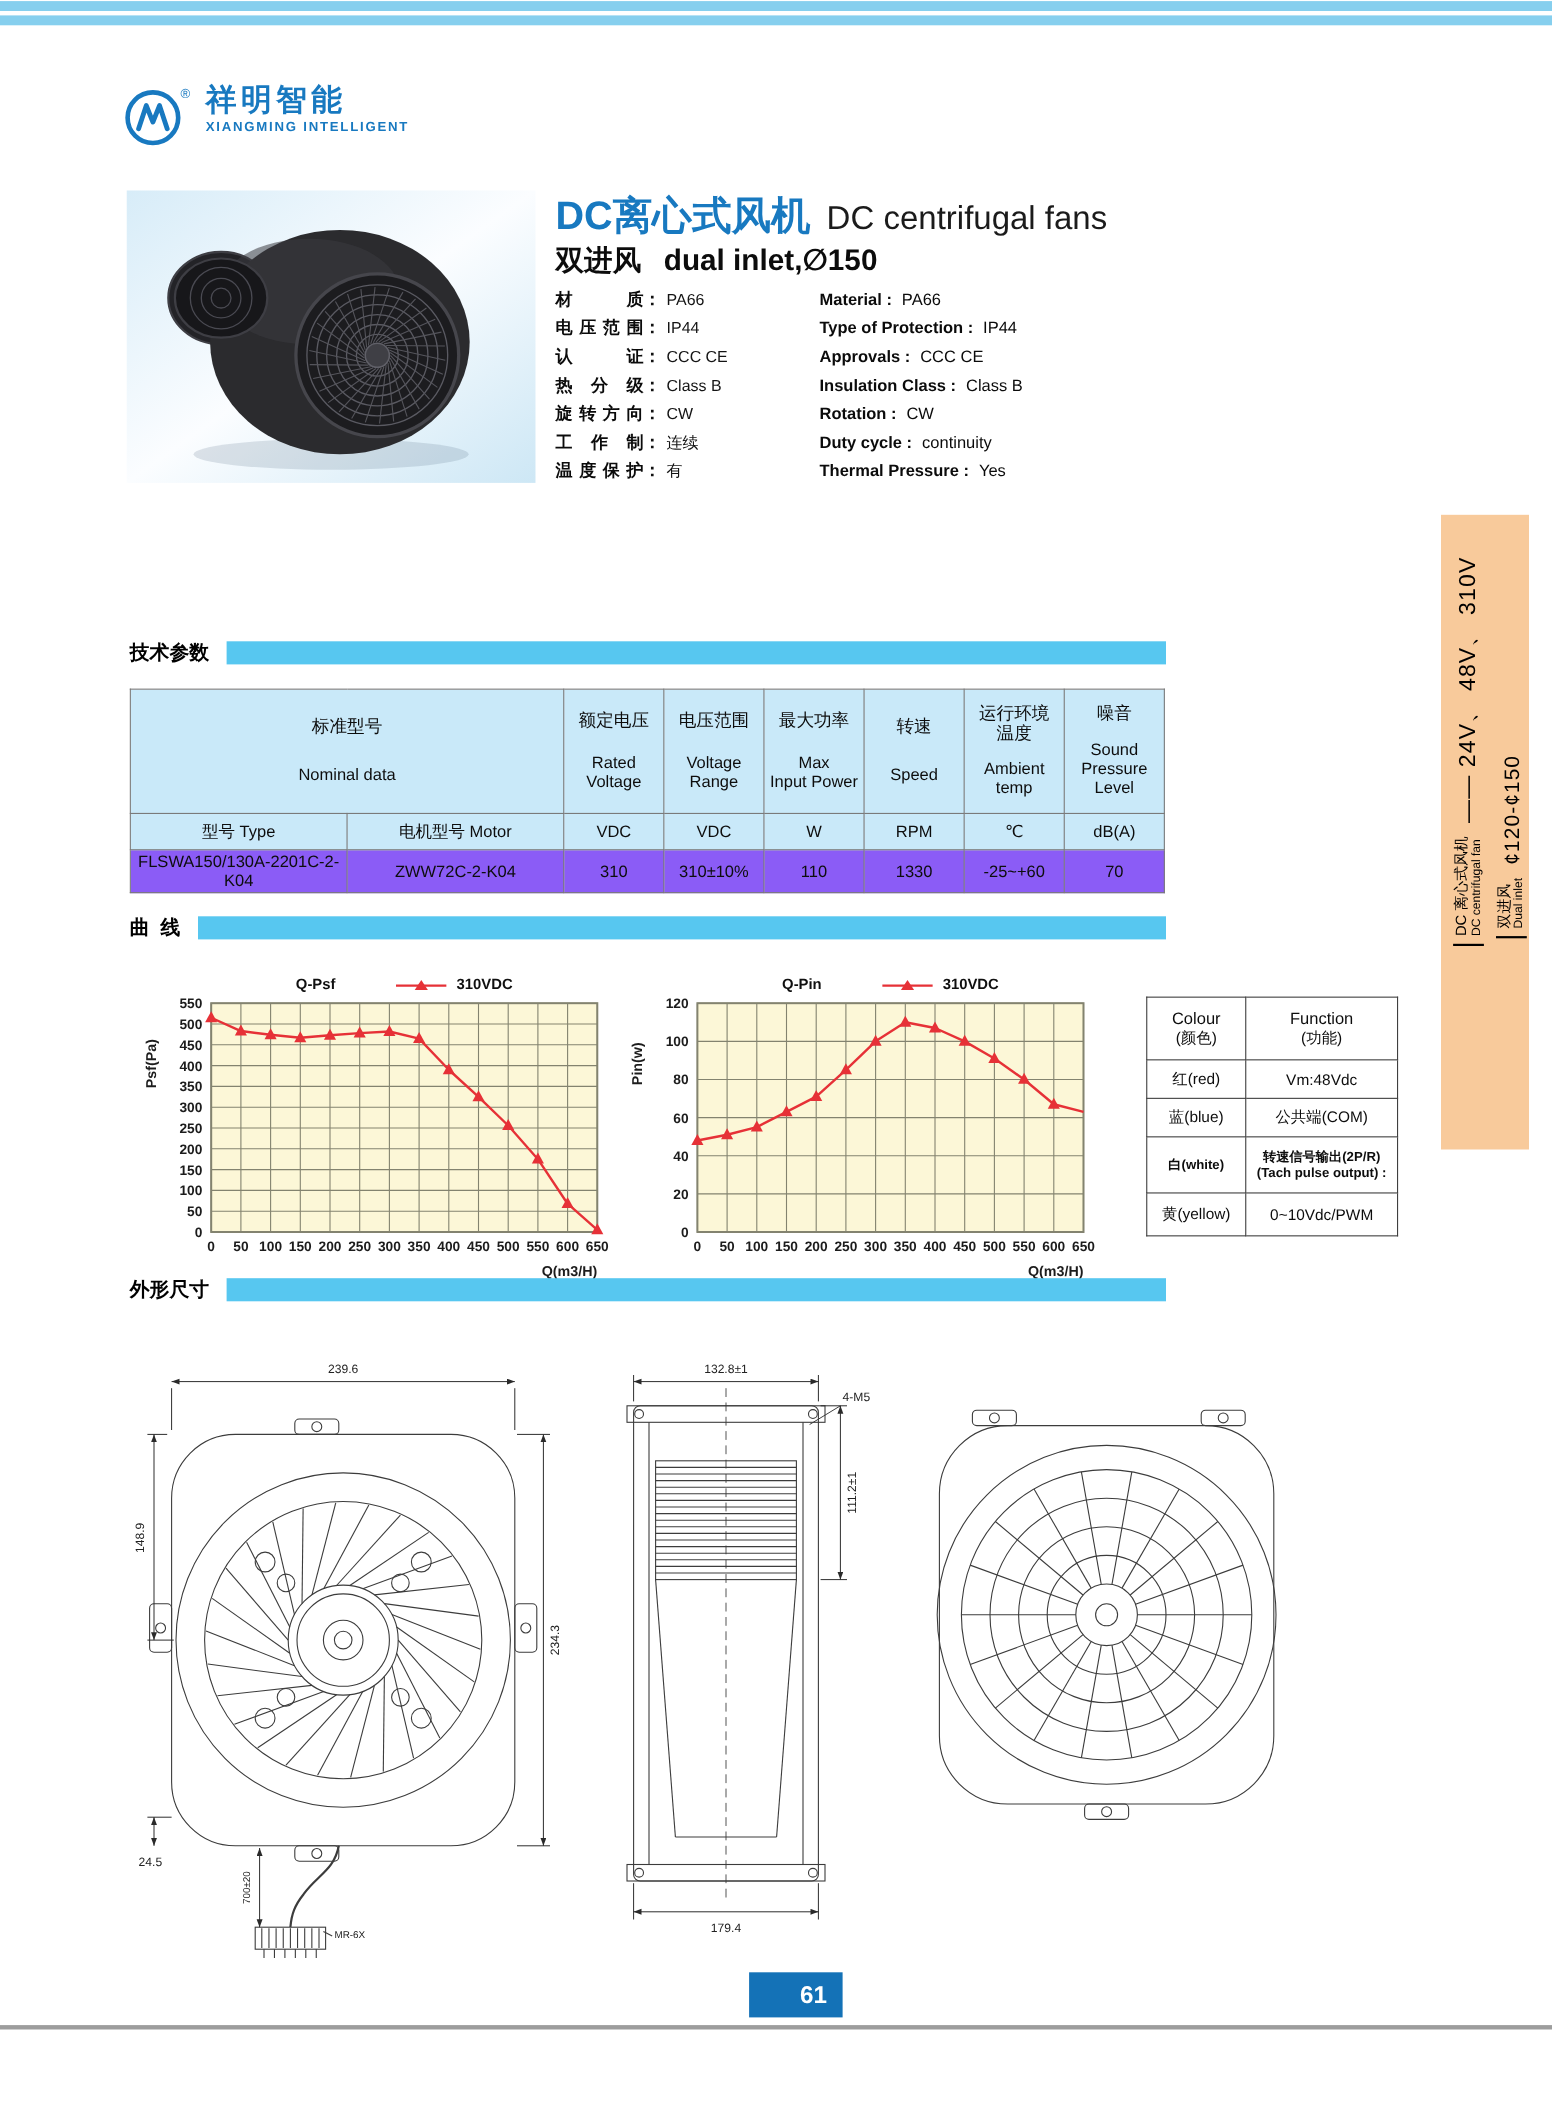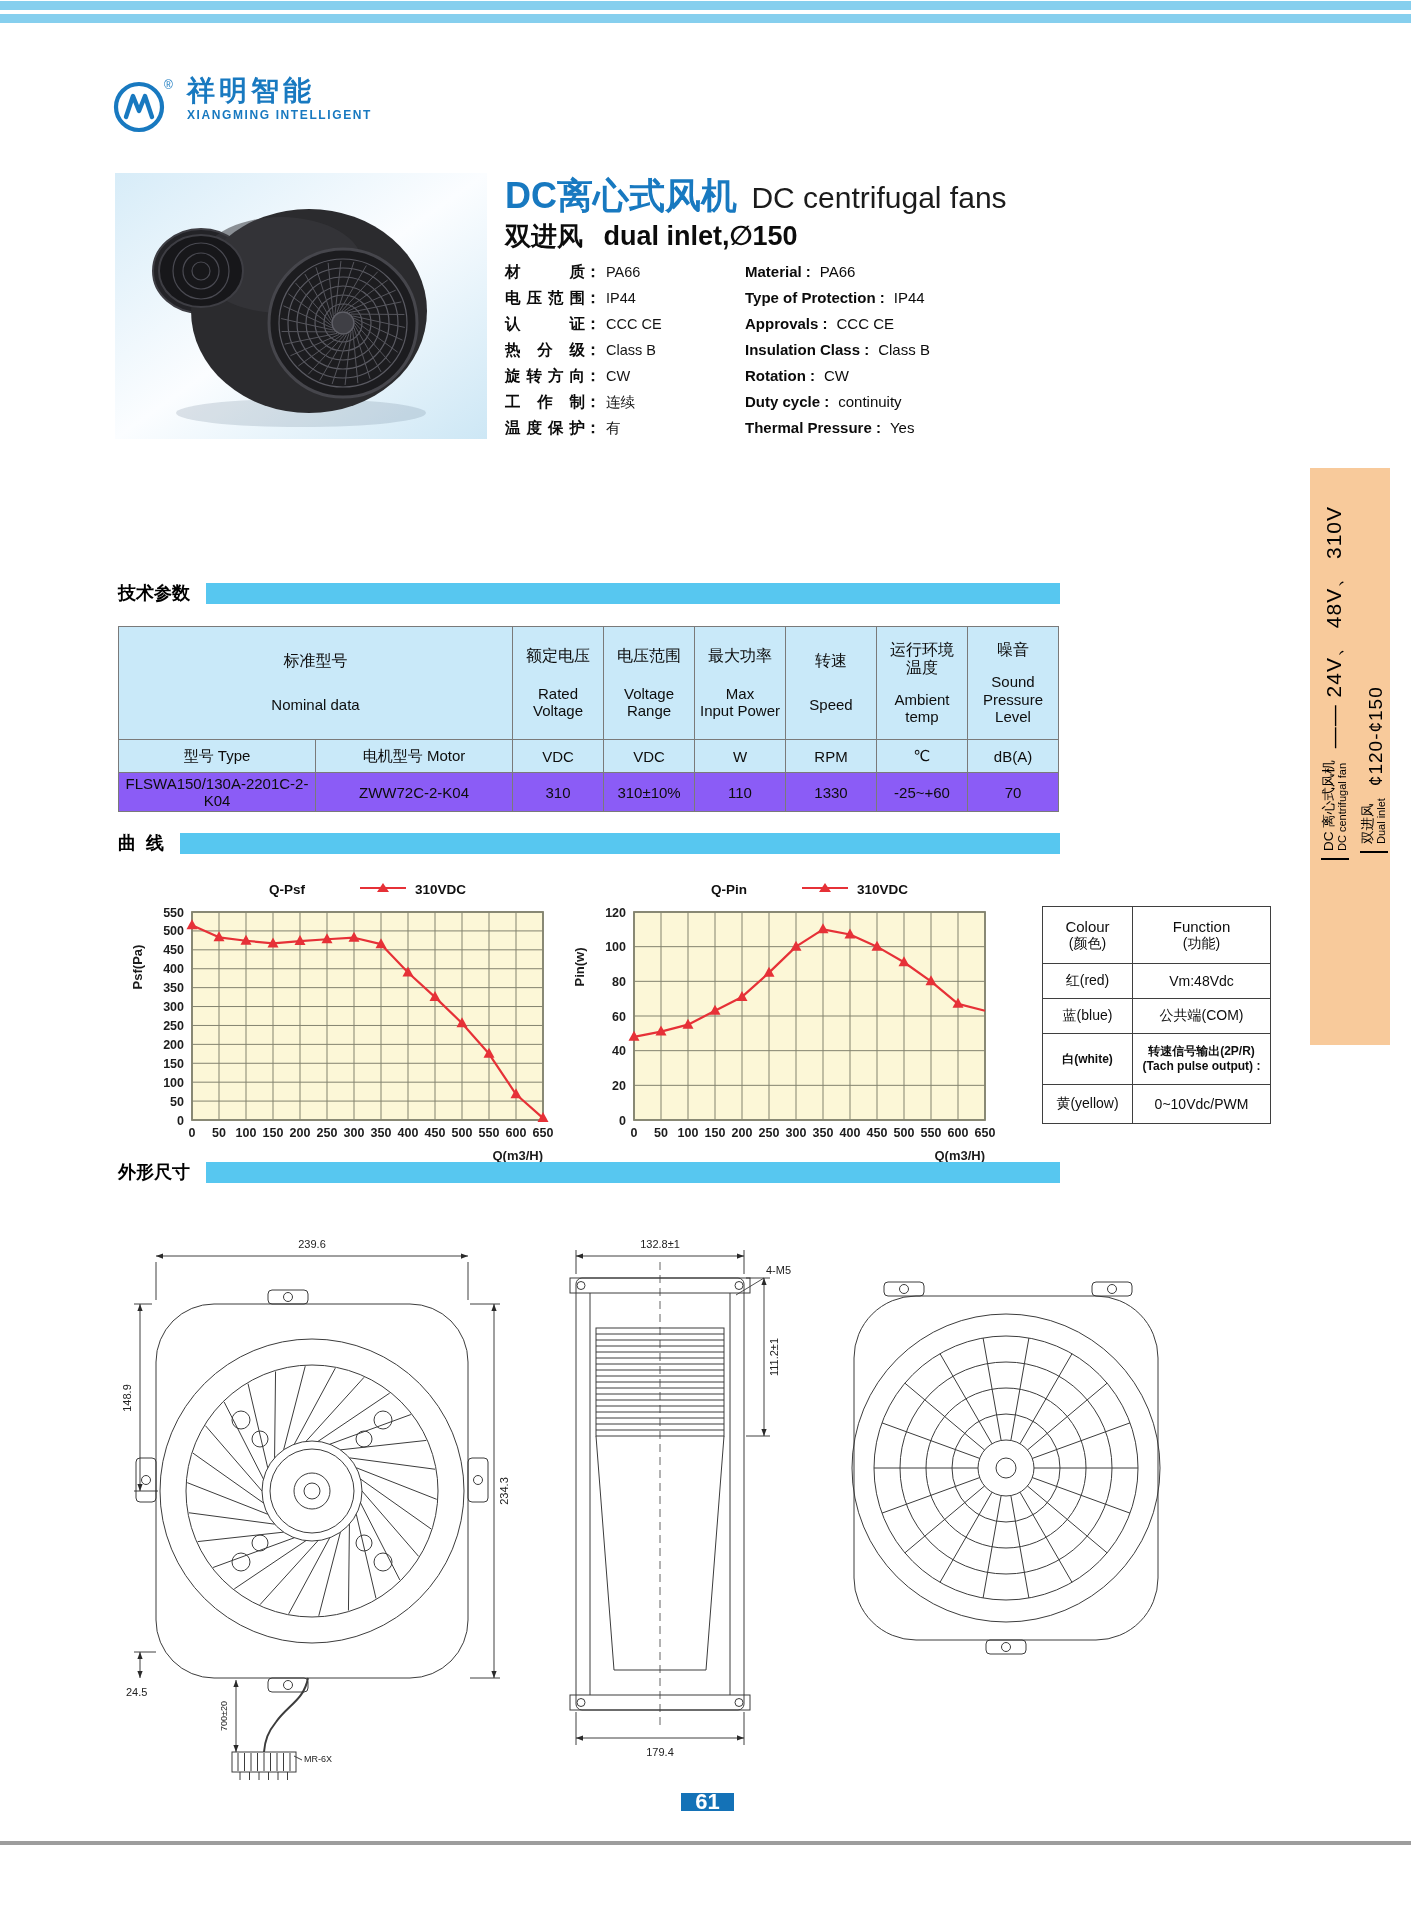--- a/index.html
+++ b/index.html
@@ -40,21 +40,21 @@
   table.spec{border:1.5px solid var(--table-border);}
   .hd{background:var(--table-header-bg);}
   .hcell{height:112px;display:flex;flex-direction:column;justify-content:space-evenly;align-items:center;}
   .hcell .cn{font-size:16px;line-height:1.15;}
   .hcell .en{font-size:15px;line-height:1.15;}
   .pre{white-space:pre-line;}
   tr.r2 td{height:32px;font-size:15px;}
   tr.r3 td{height:38px;font-size:15px;background:#8b5cf6;}
   
   .chart{position:absolute;width:440px;}
-  .chart .legend{margin-left:64px;width:351px;display:flex;justify-content:center;align-items:flex-start;
+  .chart .legend{margin-left:64px;width:351px;display:flex;justify-content:center;align-items:flex-end;
                  font-size:13.5px;font-weight:bold;color:#101010;gap:9px;height:20px;}
   .legend .t{margin-right:46px;}
   .legend .mk{color:var(--chart-line);display:flex;align-items:center;}
   svg.plot{display:block;}
   svg .tick{font-size:12.5px;font-weight:bold;fill:#1c1c1c;font-family:"Liberation Sans","DejaVu Sans",sans-serif;}
   svg .axis-label{font-size:13px;font-weight:bold;fill:#1c1c1c;font-family:"Liberation Sans","DejaVu Sans",sans-serif;}
   
   table.wire{position:absolute;left:1042px;top:906px;width:228px;border-collapse:collapse;table-layout:fixed;
              text-align:center;font-size:14px;color:#0d0d0d;padding-left:29px;}
   table.wire td{border:1.4px solid #3f3f3f;padding:2px;}
@@ -63,22 +63,22 @@
   .wire .h .cn{font-size:14px;}
   .wire .rA{height:30px;}
   .wire .rB{height:30px;}
   .wire .rC{height:46px;font-size:12px;font-weight:bold;line-height:1.25;}
   .wire .rD{height:34px;}
   
   .drawings{position:absolute;left:118px;top:1200px;}
   .dtext{font-size:11px;fill:#222;font-family:"Liberation Sans","DejaVu Sans",sans-serif;}
   .dsmall{font-size:9px;fill:#222;font-family:"Liberation Sans","DejaVu Sans",sans-serif;}
   
-  .page-badge{position:absolute;left:681px;top:1793px;width:53px;height:18px;background:var(--page-badge);
-              color:#fff;font-size:22px;font-weight:bold;display:flex;align-items:center;justify-content:center;}
+  .page-badge{position:absolute;left:681px;top:1793px;width:53px;height:41px;background:var(--page-badge);
+              color:#fff;font-size:22px;font-weight:bold;display:flex;align-items:center;justify-content:center;padding-left:32px;}
   .bottom-line{position:absolute;left:0;top:1841px;width:1411px;height:4px;background:#9d9d9d;}
   
   .sidebar{position:absolute;left:1310px;top:468px;width:80px;height:577px;background:var(--sidebar-bg);}
   .side-rotate{position:absolute;left:1310px;top:1045px;width:577px;height:80px;
                transform:rotate(-90deg);transform-origin:0 0;
                display:flex;flex-direction:column;justify-content:center;gap:3px;color:#000;}
   .srow{display:flex;align-items:flex-end;gap:12px;height:36px;}
   .sgroup{border-left:2.5px solid #000;padding-left:7px;line-height:1.12;white-space:nowrap;}
   .sg-cn{font-size:13.5px;}
   .sg-en{font-size:11px;}

